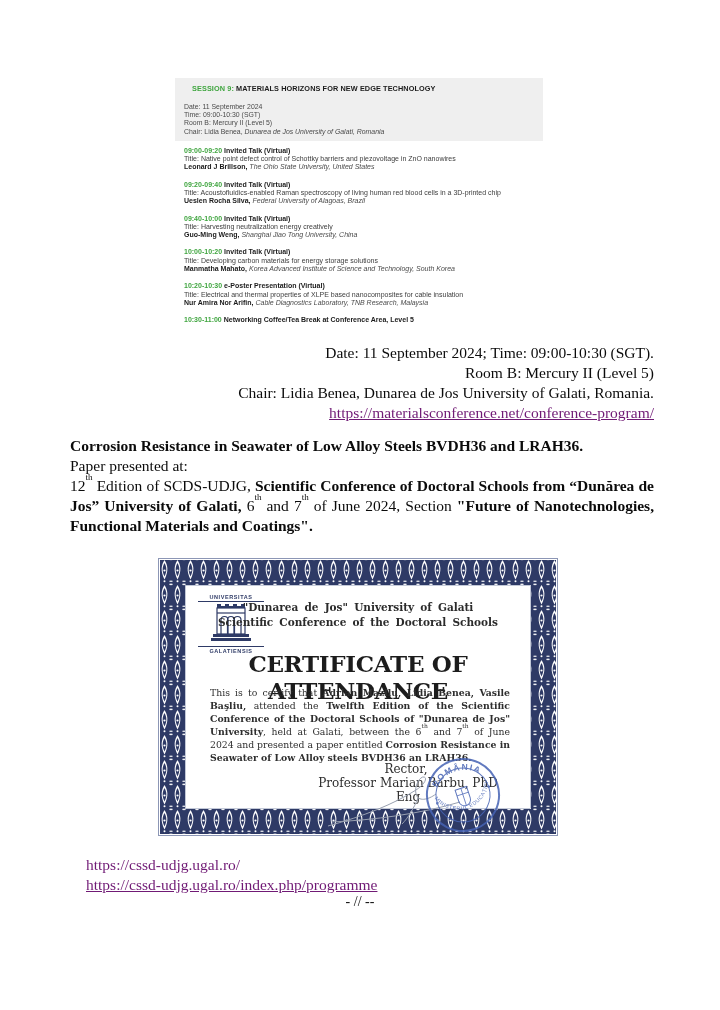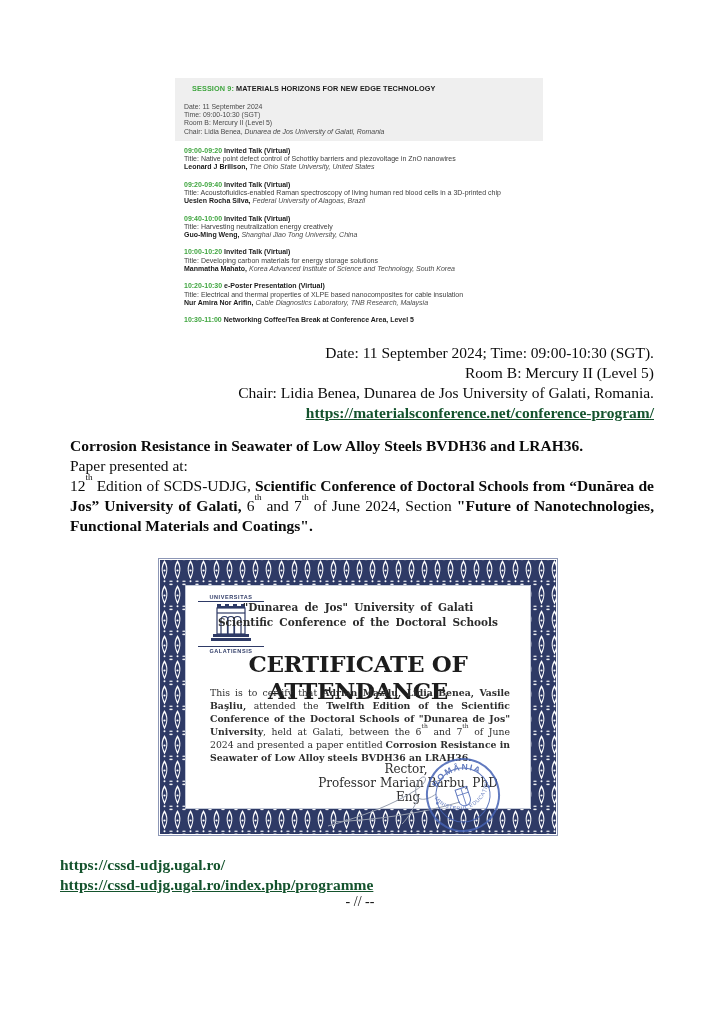--- a/index.html
+++ b/index.html
@@ -21,21 +21,21 @@
   .talk{font-size:7px;line-height:8.3px;margin-bottom:9px;color:#3d3d3d;}
   .talk-time{color:#3fa53f;font-weight:bold;}
   .talk-type{font-weight:bold;color:#1b1b1b;}
   .talk-speaker{font-weight:bold;color:#1b1b1b;}
   .talk-affil{font-style:italic;color:#4a4a4a;}
   .break-line{font-size:7px;line-height:8.3px;font-weight:bold;color:#1b1b1b;padding-bottom:8px;}
   
   .doc-par{position:absolute;left:70px;width:584px;font-size:15.5px;line-height:20px;color:#0b0b0b;}
   .p-session{top:343px;text-align:right;}
   .p-paper{top:436px;}
-  a.doc-link{color:#14532d;text-decoration:underline;cursor:pointer;font-weight:bold;}
+  a.doc-link{color:#701a75;text-decoration:underline;cursor:pointer;}
   a.doc-link.no-underline{text-decoration:none;}
   .bold{font-weight:bold;}
   sup.s{font-size:9px;position:relative;top:-5px;line-height:0;}
   .justify{text-align:justify;}
   
   .certificate{position:absolute;left:158px;top:558px;width:400px;height:278px;background:#fdfdfb;}
   .cert-borders{position:absolute;left:0;top:0;}
   .cert-content{position:absolute;left:28px;top:28px;width:344px;height:222px;
     font-family:"DejaVu Serif", serif;color:#222;}
   .cert-logo{position:absolute;left:12px;top:8px;width:66px;text-align:center;color:#2e3a66;}
@@ -47,21 +47,21 @@
   .cert-title{position:absolute;left:0;right:0;top:64px;text-align:center;
     font-size:23px;font-weight:bold;letter-spacing:-.3px;color:#1c1c1c;}
   .cert-body{position:absolute;left:24px;top:100px;width:300px;
     font-size:9.3px;line-height:13px;text-align:justify;color:#2e2e2e;}
   .cert-body sup.s{font-size:6px;top:-3px;}
   .rector-label{position:absolute;left:175px;top:176px;width:90px;text-align:center;font-size:12px;color:#2e2e2e;}
   .rector-name{position:absolute;left:122px;top:190px;width:200px;text-align:center;font-size:12px;color:#2e2e2e;}
   .stamp{position:absolute;left:238px;top:170px;transform:rotate(-18deg);opacity:.85;}
   .signature{position:absolute;left:138px;top:178px;}
   
-  .footer-links{position:absolute;left:60px;top:855px;font-size:15.5px;line-height:20px;}
+  .footer-links{position:absolute;left:86px;top:855px;font-size:15.5px;line-height:20px;}
   .footer-mark{position:absolute;left:0;top:894px;width:720px;text-align:center;font-size:14px;color:#111;}
 </style>
 </head>
 <body>
 
 <div class="program">
   <div class="program-header">
     <div class="session-title"><span class="session-label">SESSION 9:</span> <span>MATERIALS HORIZONS FOR NEW EDGE TECHNOLOGY</span></div>
     <div class="meta-line">Date: 11 September 2024</div>
     <div class="meta-line">Time: 09:00-10:30 (SGT)</div>

